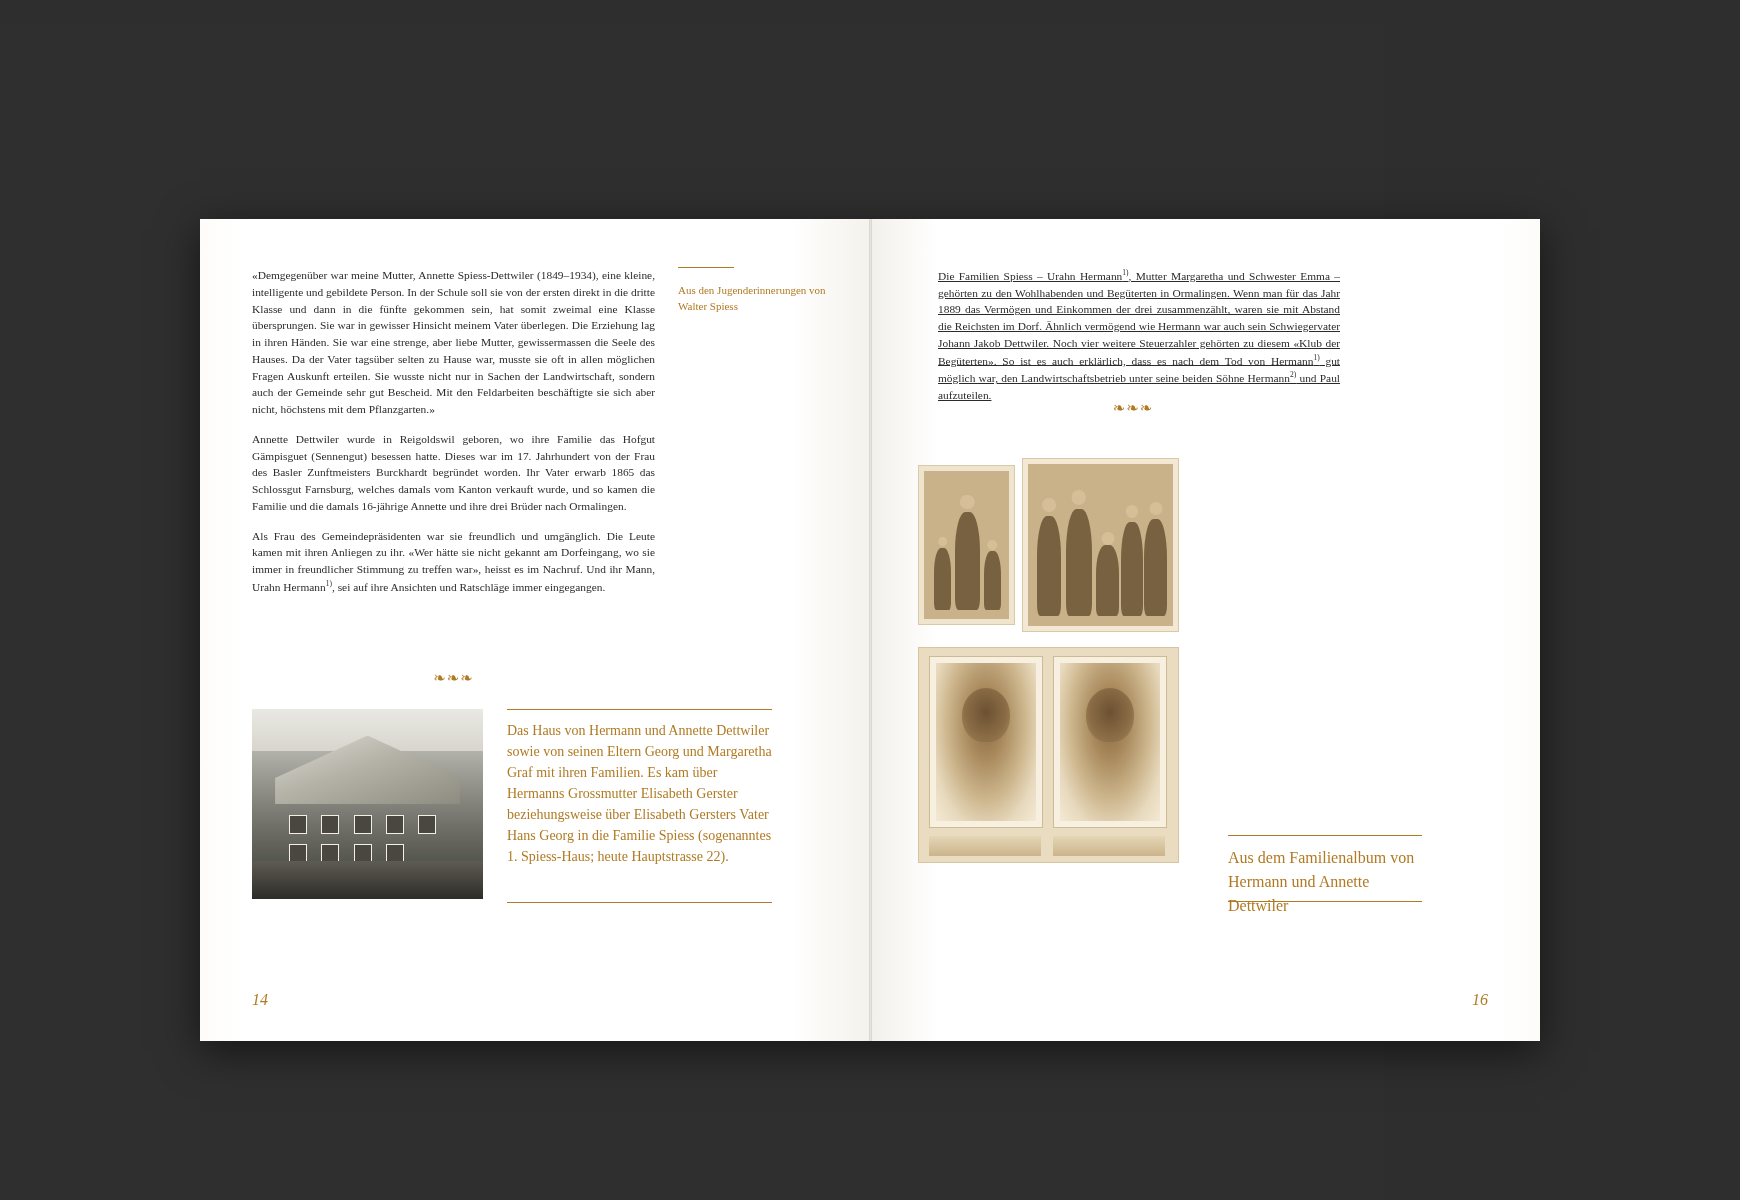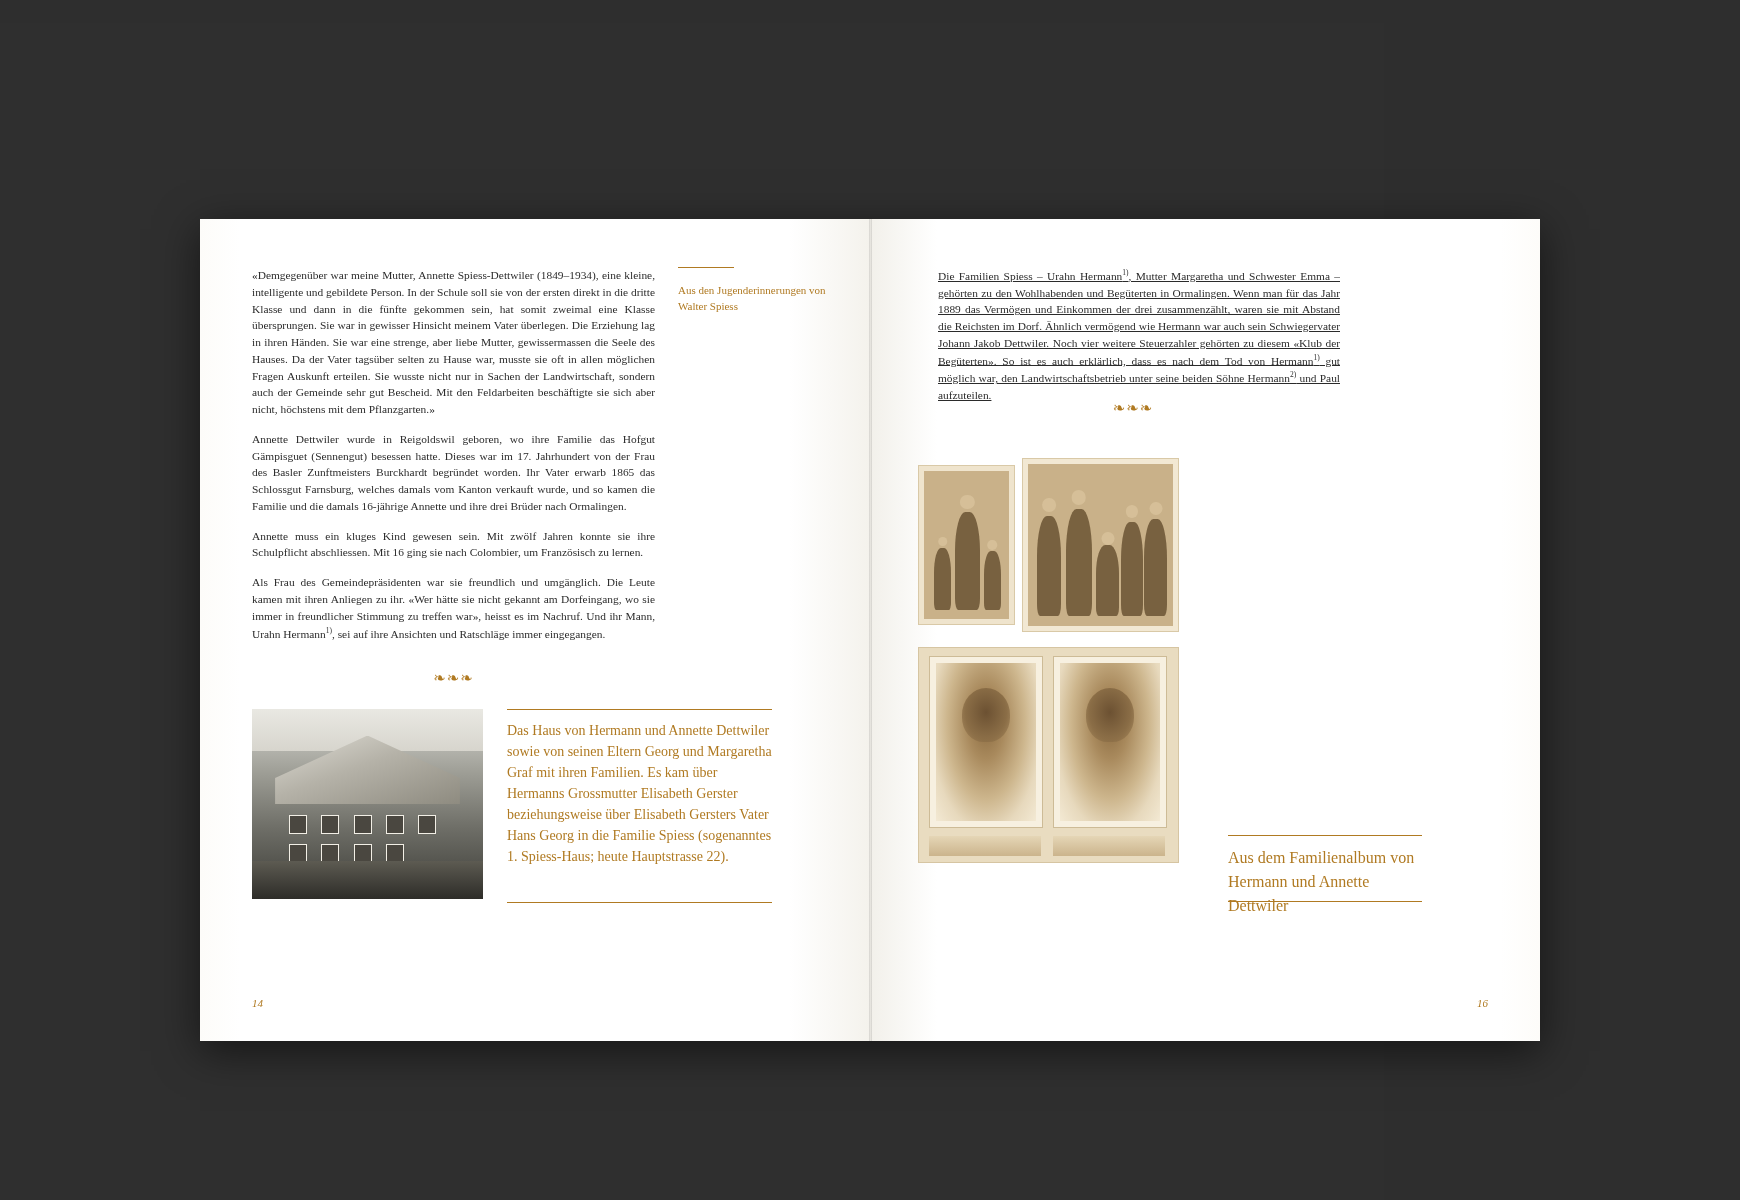--- a/index.html
+++ b/index.html
@@ -295,39 +295,38 @@
     position: absolute; left: 0; top: 66px;
     width: 194px; height: 1px; background: #b07a22;
   }
 
   
   .folio {
     position: absolute;
     bottom: 32px;
     color: #b07a22;
     font-style: italic;
-    font-size: 11px;
+    font-size: 16px;
     font-family: "Liberation Serif", serif;
   }
   .folio-left { left: 52px; }
   .folio-right { right: 52px; }
 </style>
 </head>
 <body>
 
 <div id="stage">
 
   <div class="spread">
 
     <div class="page page-left">
 
       <div class="col-text left-body">
         <p class="para">«Demgegenüber war meine Mutter, Annette Spiess-Dettwiler (1849–1934), eine kleine, intelligente und gebildete Person. In der Schule soll sie von der ersten direkt in die dritte Klasse und dann in die fünfte gekommen sein, hat somit zweimal eine Klasse übersprungen. Sie war in gewisser Hinsicht meinem Vater überlegen. Die Erziehung lag in ihren Händen. Sie war eine strenge, aber liebe Mutter, gewissermassen die Seele des Hauses. Da der Vater tagsüber selten zu Hause war, musste sie oft in allen möglichen Fragen Auskunft erteilen. Sie wusste nicht nur in Sachen der Landwirtschaft, sondern auch der Gemeinde sehr gut Bescheid. Mit den Feldarbeiten beschäftigte sie sich aber nicht, höchstens mit dem Pflanzgarten.»</p>
         <p class="para">Annette Dettwiler wurde in Reigoldswil geboren, wo ihre Familie das Hofgut Gämpisguet (Sennengut) besessen hatte. Dieses war im 17. Jahrhundert von der Frau des Basler Zunftmeisters Burckhardt begründet worden. Ihr Vater erwarb 1865 das Schlossgut Farnsburg, welches damals vom Kanton verkauft wurde, und so kamen die Familie und die damals 16-jährige Annette und ihre drei Brüder nach Ormalingen.</p>
-        <p class="para">Annette muss ein kluges Kind gewesen sein. Mit zwölf Jahren konnte sie ihre Schulpflicht abschliessen. Mit 16 ging sie nach Colombier, um Französisch zu lernen.</p>
         <p class="para">Als Frau des Gemeindepräsidenten war sie freundlich und umgänglich. Die Leute kamen mit ihren Anliegen zu ihr. «Wer hätte sie nicht gekannt am Dorfeingang, wo sie immer in freundlicher Stimmung zu treffen war», heisst es im Nachruf. Und ihr Mann, Urahn Hermann<sup>1)</sup>, sei auf ihre Ansichten und Ratschläge immer eingegangen.</p>
       </div>
 
       <div class="sidenote">
         <div class="rule"></div>
         <div>Aus den Jugenderinnerungen von Walter Spiess</div>
       </div>
 
       <div class="ornament orn-left">❧❧❧</div>
 

